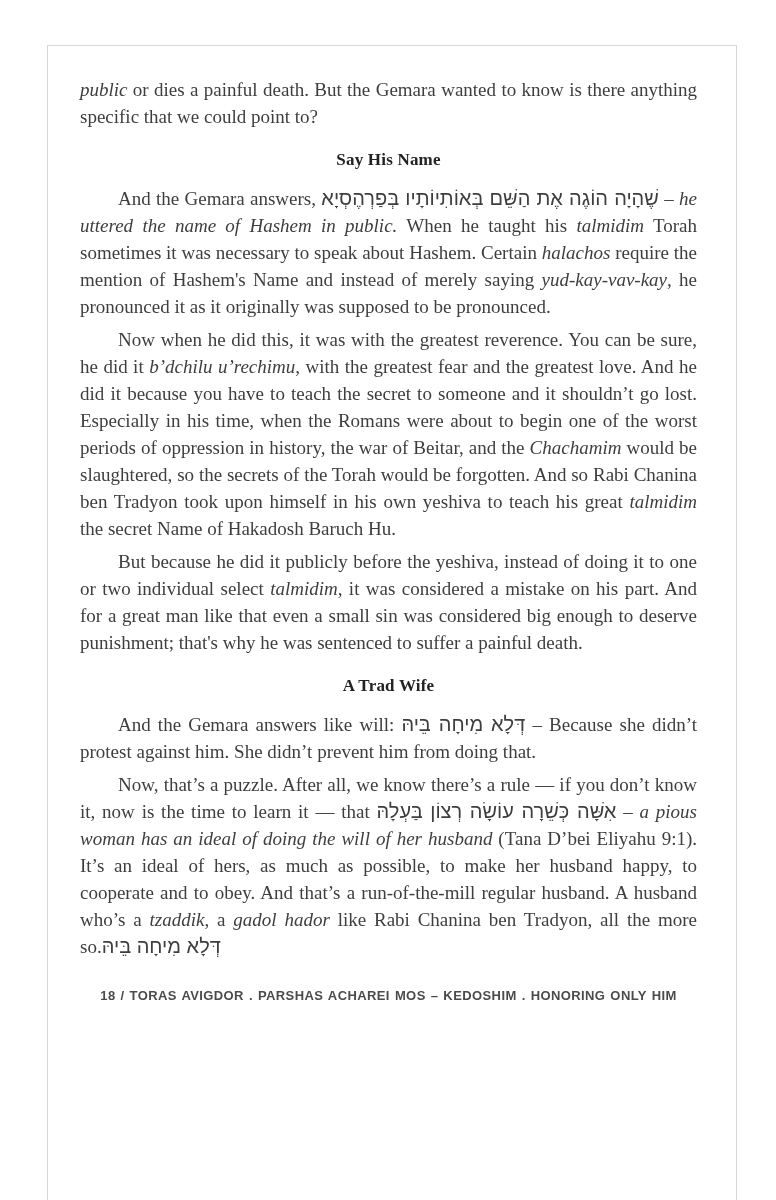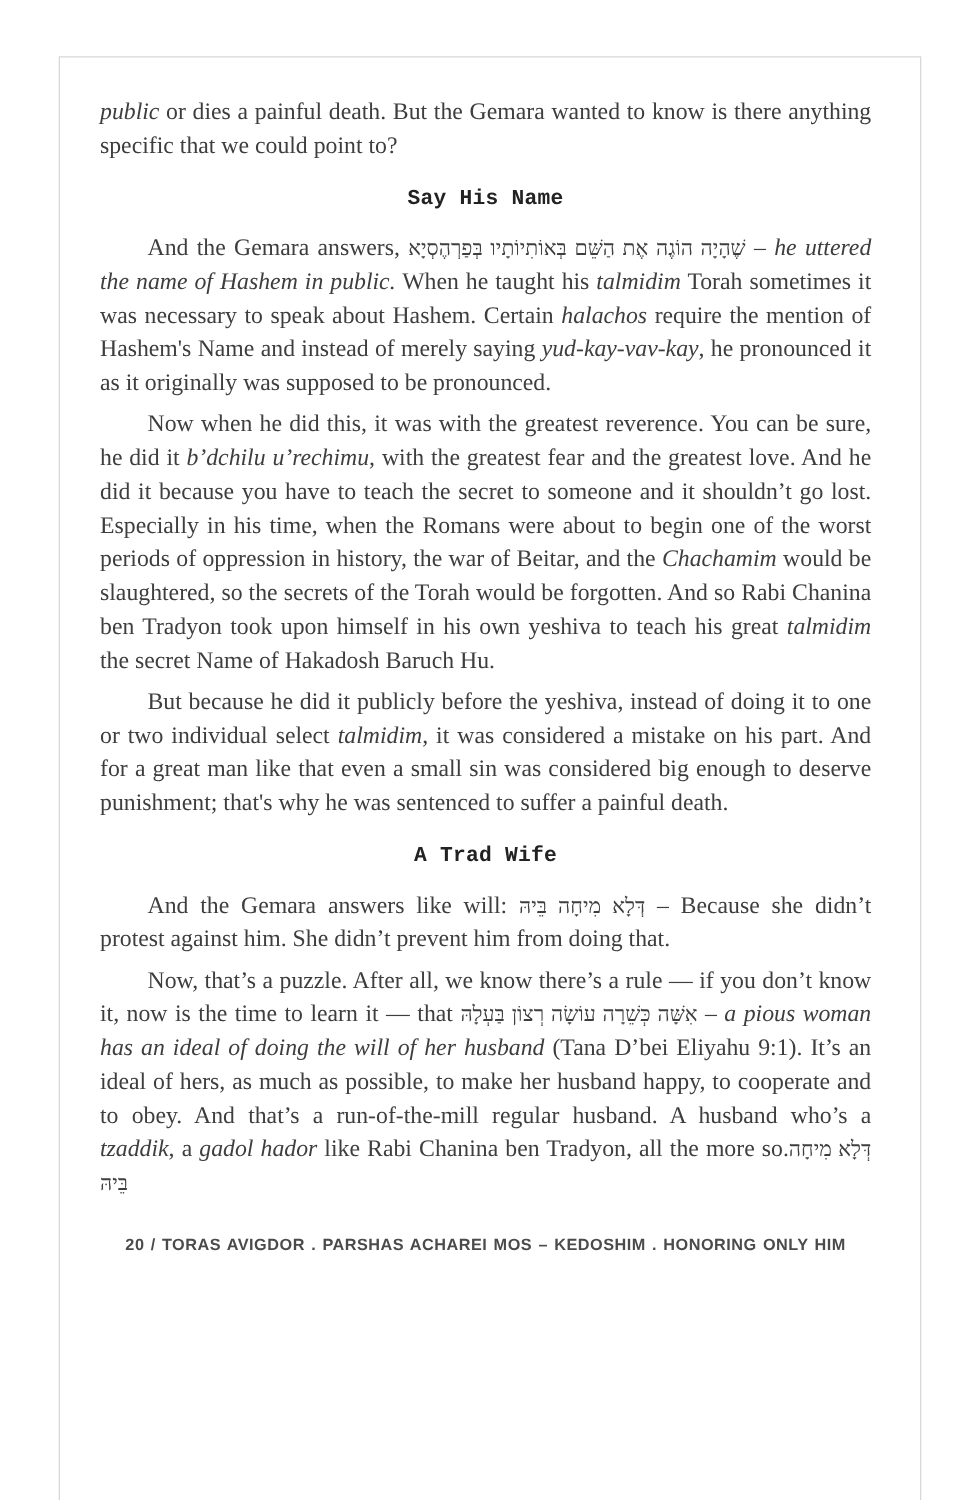--- a/index.html
+++ b/index.html
@@ -31,28 +31,28 @@
   }
   .para {
     margin: 0 0 6px 0;
   }
   .para.indent {
     text-indent: 38px;
   }
   .seg-normal { font-style: normal; }
   .seg-italic { font-style: italic; }
   .seg-hebrew {
-    font-family: Liberation Serif, serif;
-    font-size: 17px;
+    font-family: Liberation Sans, sans-serif;
+    font-size: 20px;
     direction: rtl;
     unicode-bidi: isolate;
     font-style: normal;
   }
   .heading {
-    font-family: Liberation Mono, monospace;
+    font-family: Liberation Serif, serif;
     font-weight: bold;
     font-size: 17px;
     color: #222222;
     text-align: center;
     letter-spacing: 0.2px;
     margin: 16px 0 12px 0;
   }
   .page-footer {
     margin-top: 28px;
     text-align: center;
@@ -71,14 +71,14 @@
   <div class="body-text">
       <p class="para"><span class="seg-italic">public</span><span class="seg-normal"> or dies a painful death. But the Gemara wanted to know is there anything specific that we could point to?</span></p>
       <h3 class="heading">Say His Name</h3>
       <p class="para indent"><span class="seg-normal">And the Gemara answers, </span><span class="seg-hebrew">שֶׁהָיָה הוֹגֶה אֶת הַשֵּׁם בְּאוֹתִיוֹתָיו בְּפַרְהֶסְיָא</span><span class="seg-normal"> – </span><span class="seg-italic">he uttered the name of Hashem in public.</span><span class="seg-normal"> When he taught his </span><span class="seg-italic">talmidim</span><span class="seg-normal"> Torah sometimes it was necessary to speak about Hashem. Certain </span><span class="seg-italic">halachos</span><span class="seg-normal"> require the mention of Hashem's Name and instead of merely saying </span><span class="seg-italic">yud-kay-vav-kay</span><span class="seg-normal">, he pronounced it as it originally was supposed to be pronounced.</span></p>
       <p class="para indent"><span class="seg-normal">Now when he did this, it was with the greatest reverence. You can be sure, he did it </span><span class="seg-italic">b’dchilu u’rechimu</span><span class="seg-normal">, with the greatest fear and the greatest love. And he did it because you have to teach the secret to someone and it shouldn’t go lost. Especially in his time, when the Romans were about to begin one of the worst periods of oppression in history, the war of Beitar, and the </span><span class="seg-italic">Chachamim</span><span class="seg-normal"> would be slaughtered, so the secrets of the Torah would be forgotten. And so Rabi Chanina ben Tradyon took upon himself in his own yeshiva to teach his great </span><span class="seg-italic">talmidim</span><span class="seg-normal"> the secret Name of Hakadosh Baruch Hu.</span></p>
       <p class="para indent"><span class="seg-normal">But because he did it publicly before the yeshiva, instead of doing it to one or two individual select </span><span class="seg-italic">talmidim</span><span class="seg-normal">, it was considered a mistake on his part. And for a great man like that even a small sin was considered big enough to deserve punishment; that's why he was sentenced to suffer a painful death.</span></p>
       <h3 class="heading">A Trad Wife</h3>
       <p class="para indent"><span class="seg-normal">And the Gemara answers like will: </span><span class="seg-hebrew">דְּלָא מִיחָה בֵּיהּ</span><span class="seg-normal"> – Because she didn’t protest against him. She didn’t prevent him from doing that.</span></p>
       <p class="para indent"><span class="seg-normal">Now, that’s a puzzle. After all, we know there’s a rule — if you don’t know it, now is the time to learn it — that </span><span class="seg-hebrew">אִשָּׁה כְּשֵׁרָה עוֹשָׂה רְצוֹן בַּעְלָהּ</span><span class="seg-normal"> – </span><span class="seg-italic">a pious woman has an ideal of doing the will of her husband</span><span class="seg-normal"> (Tana D’bei Eliyahu 9:1). It’s an ideal of hers, as much as possible, to make her husband happy, to cooperate and to obey. And that’s a run-of-the-mill regular husband. A husband who’s a </span><span class="seg-italic">tzaddik</span><span class="seg-normal">, a </span><span class="seg-italic">gadol hador</span><span class="seg-normal"> like Rabi Chanina ben Tradyon, all the more so.</span><span class="seg-hebrew">דְּלָא מִיחָה בֵּיהּ</span></p>
     </div>
-  <div class="page-footer">20 / TORAS AVIGDOR . PARSHAS ACHAREI MOS – KEDOSHIM . HONORING ONLY HIM</div>
+  <div class="page-footer">18 / TORAS AVIGDOR . PARSHAS ACHAREI MOS – KEDOSHIM . HONORING ONLY HIM</div>
 </div>
 
 </body></html>

